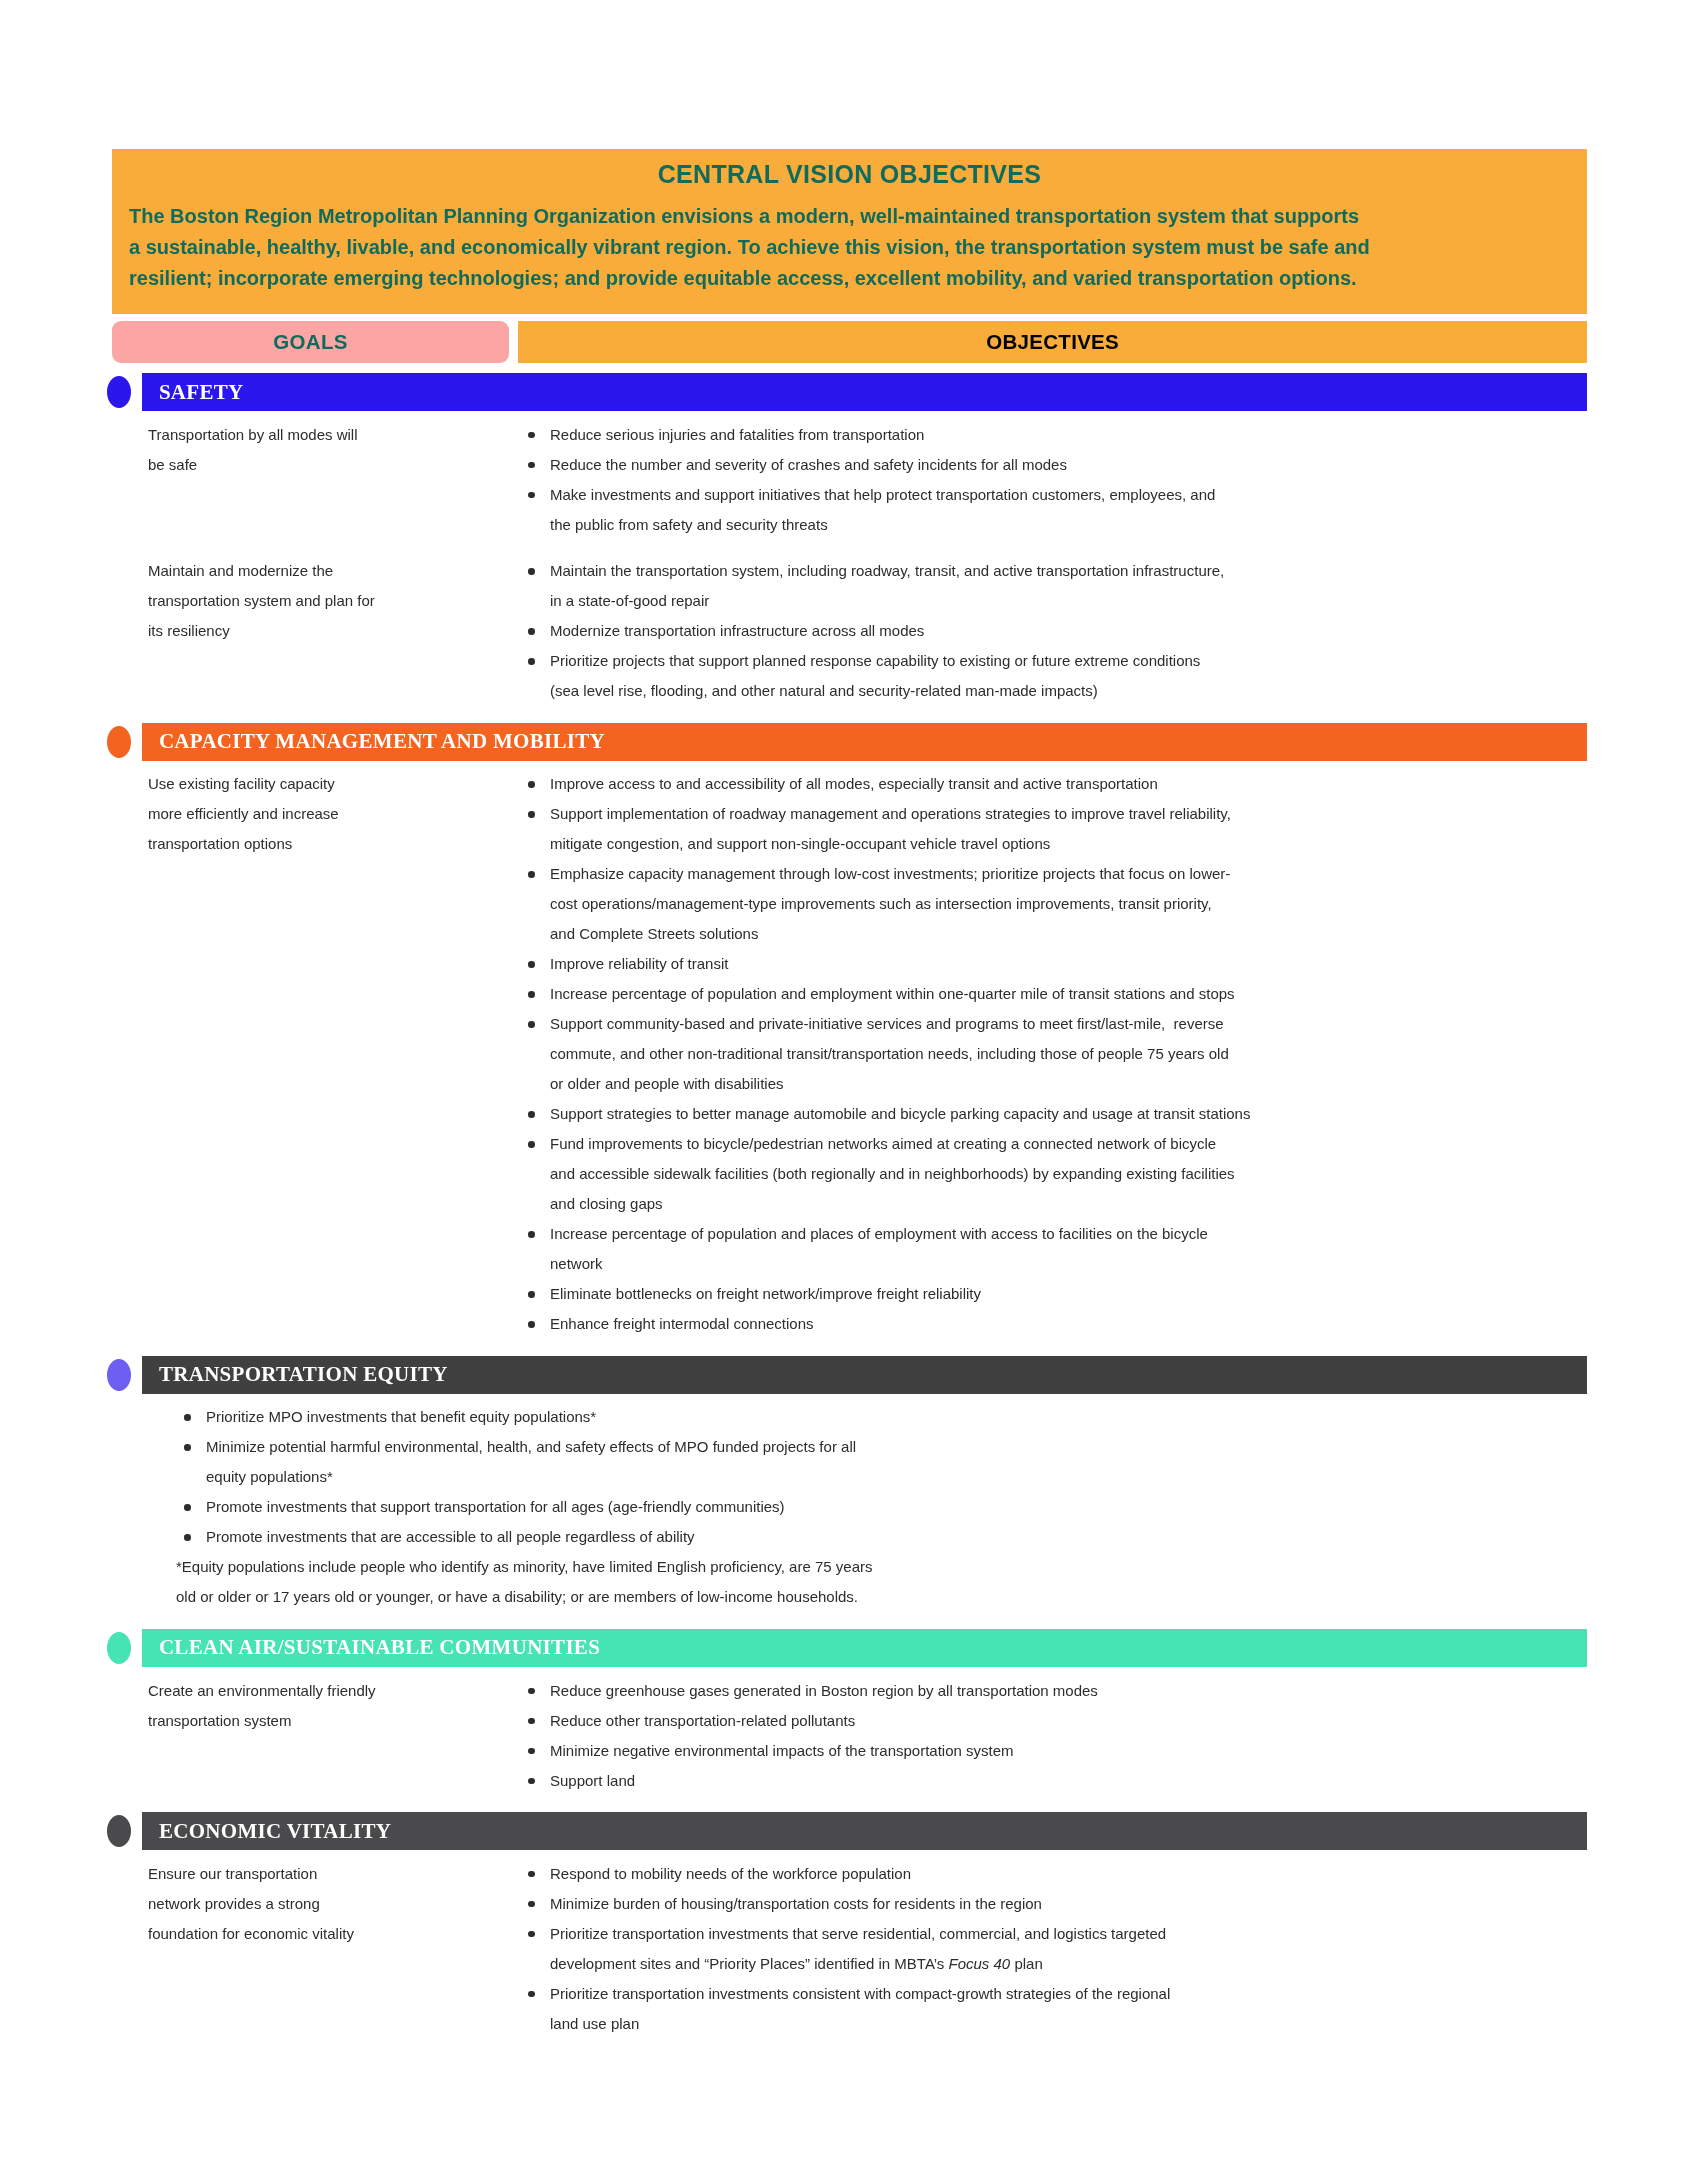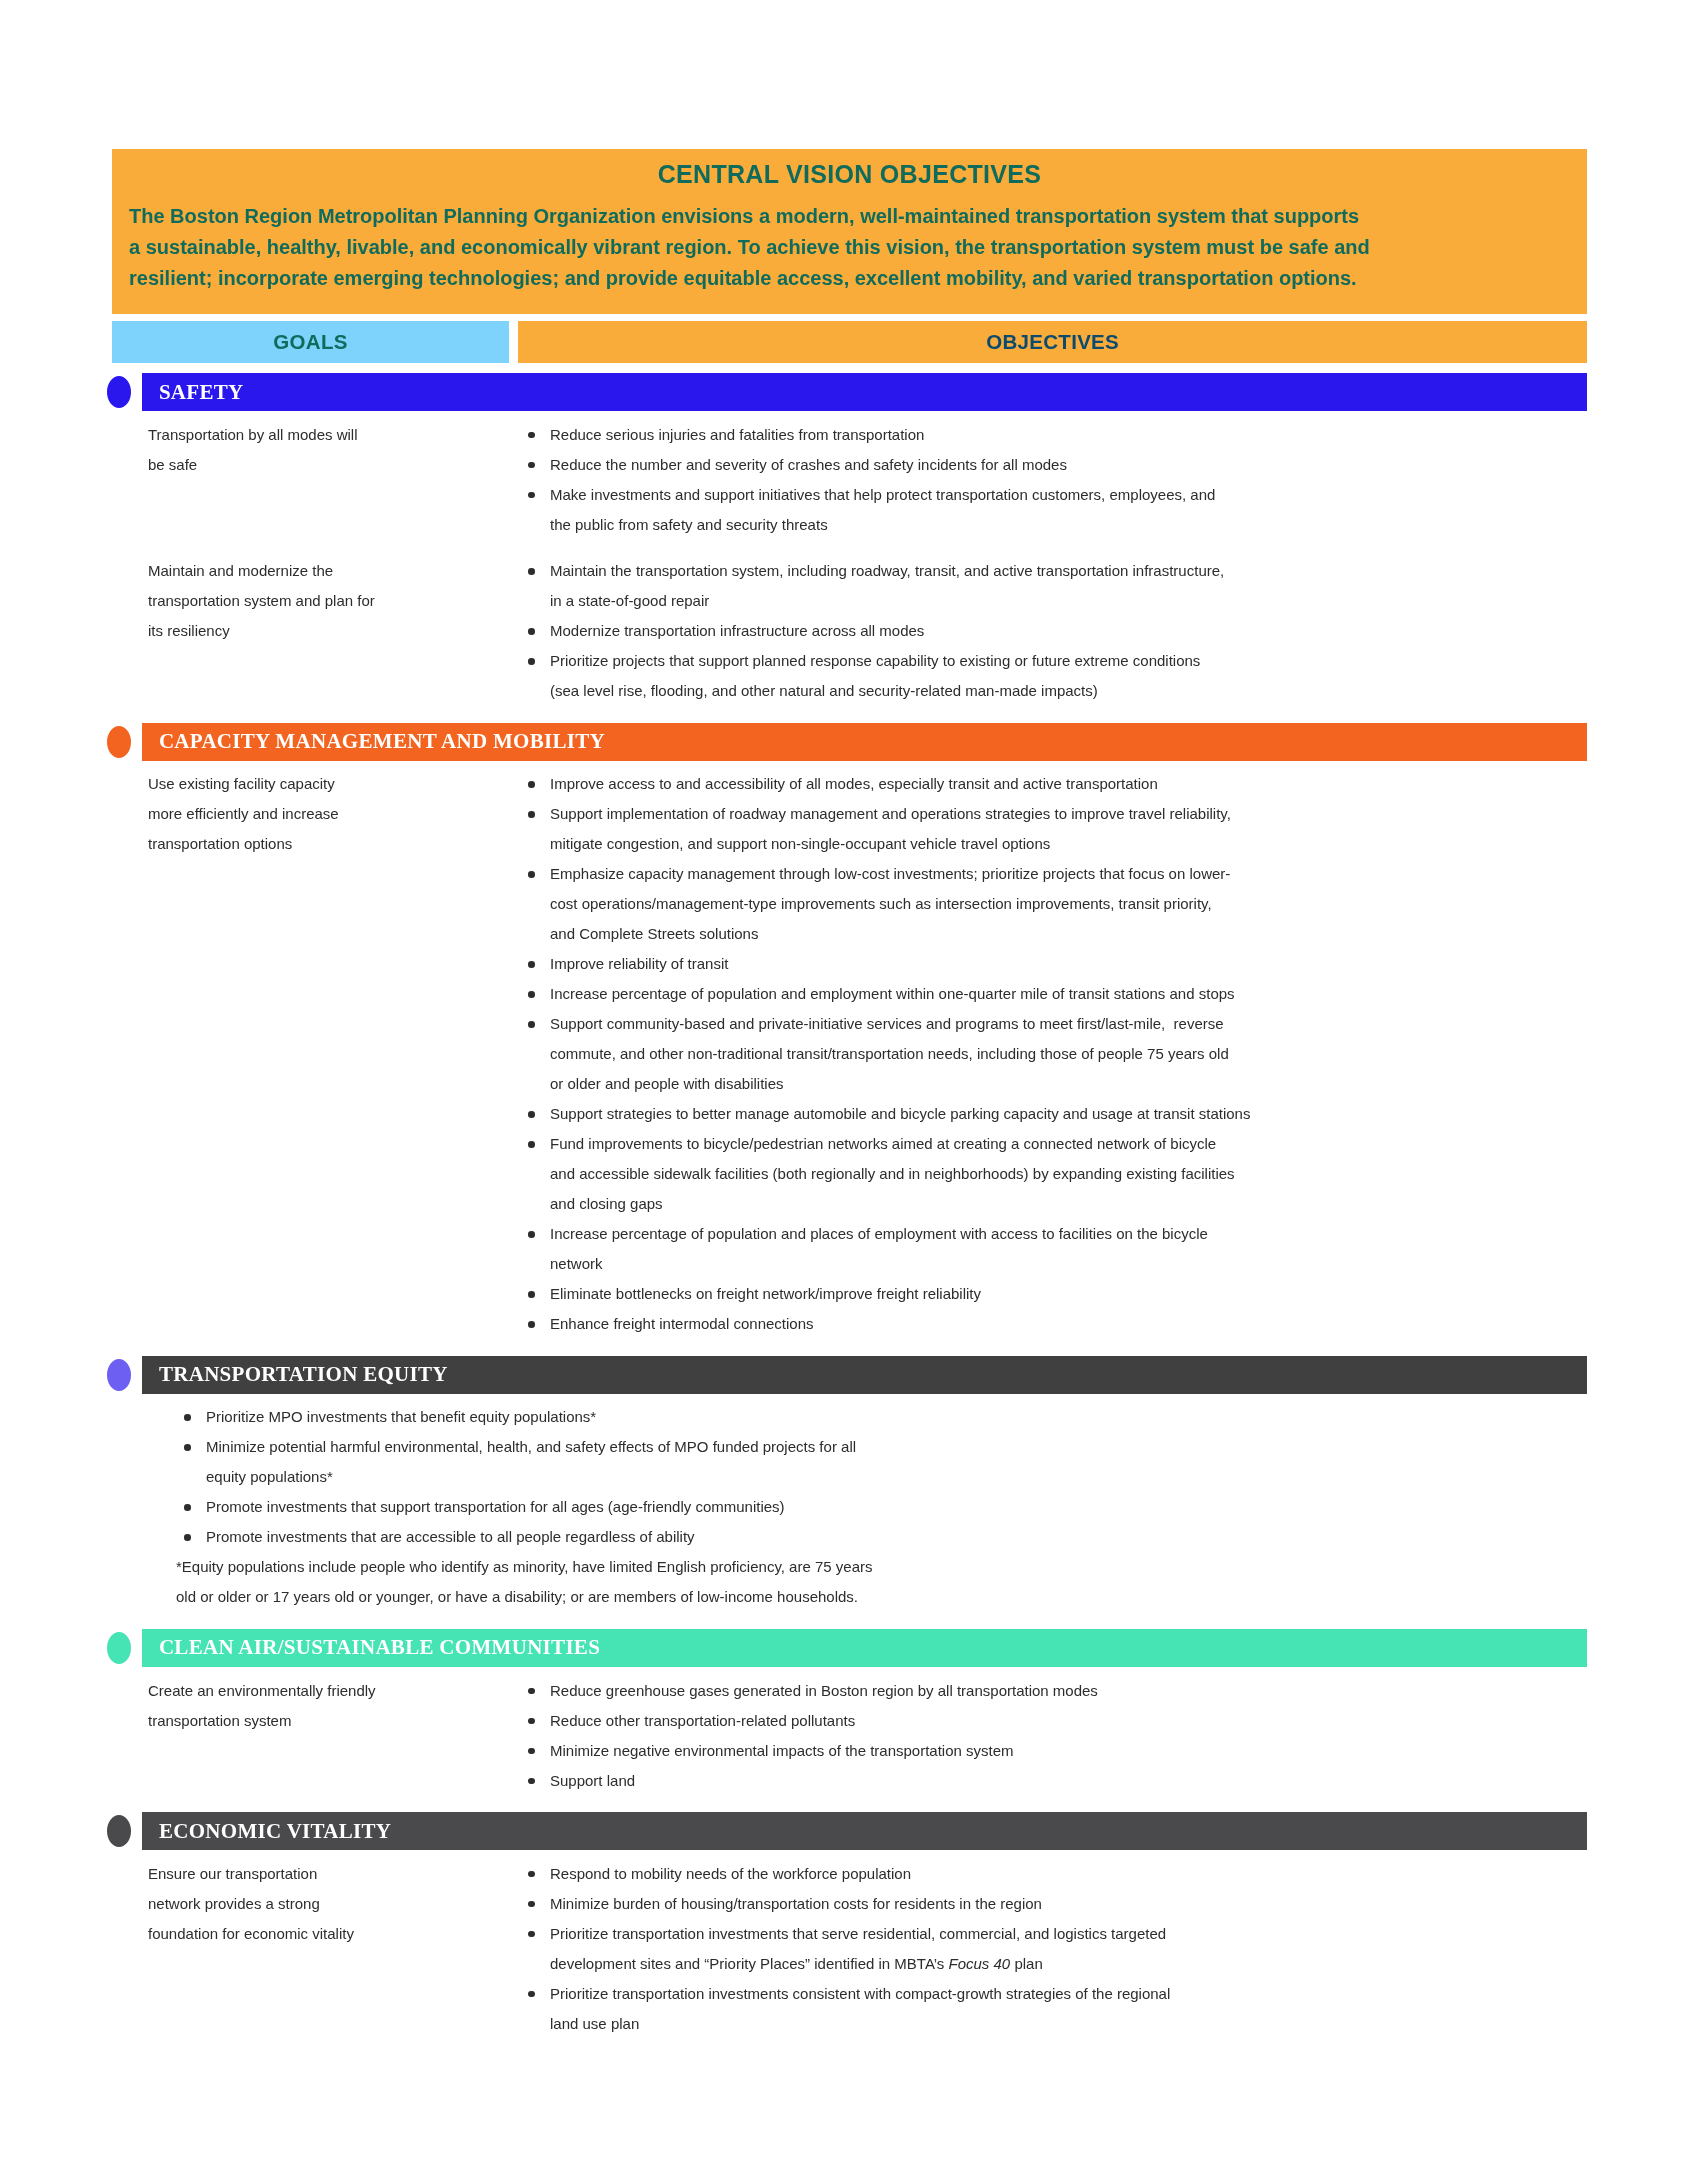--- a/index.html
+++ b/index.html
@@ -45,22 +45,22 @@
   <div class="wrap">
 
     <div class="vision" style="background-color: rgb(249, 172, 57); color: rgb(15, 107, 92);">
       <h1 class="vision-title">CENTRAL VISION OBJECTIVES</h1>
       <p class="vision-body">The Boston Region Metropolitan Planning Organization envisions a modern, well-maintained transportation system that supports
 a sustainable, healthy, livable, and economically vibrant region. To achieve this vision, the transportation system must be safe and
 resilient; incorporate emerging technologies; and provide equitable access, excellent mobility, and varied transportation options.</p>
     </div>
 
     <div class="col-heads">
-      <div class="box goals-box" style="background-color: #7dd3fc; color: rgb(15, 107, 92);">GOALS</div>
-      <div class="box obj-box" style="background-color: rgb(249, 172, 57); color: #0c4a6e;">OBJECTIVES</div>
+      <div class="box goals-box" style="background-color: #fca5a5; color: rgb(15, 107, 92); border-radius: 9px;">GOALS</div>
+      <div class="box obj-box" style="background-color: rgb(249, 172, 57); color: #000000;">OBJECTIVES</div>
     </div>
 
     <div class="section first">
       <div class="bar-row">
         <span class="dot" style="background-color: rgb(42, 23, 238);"></span>
         <div class="bar" style="background-color: rgb(42, 23, 238);">
           <span>SAFETY</span>
         </div>
       </div>
       <div class="content">

